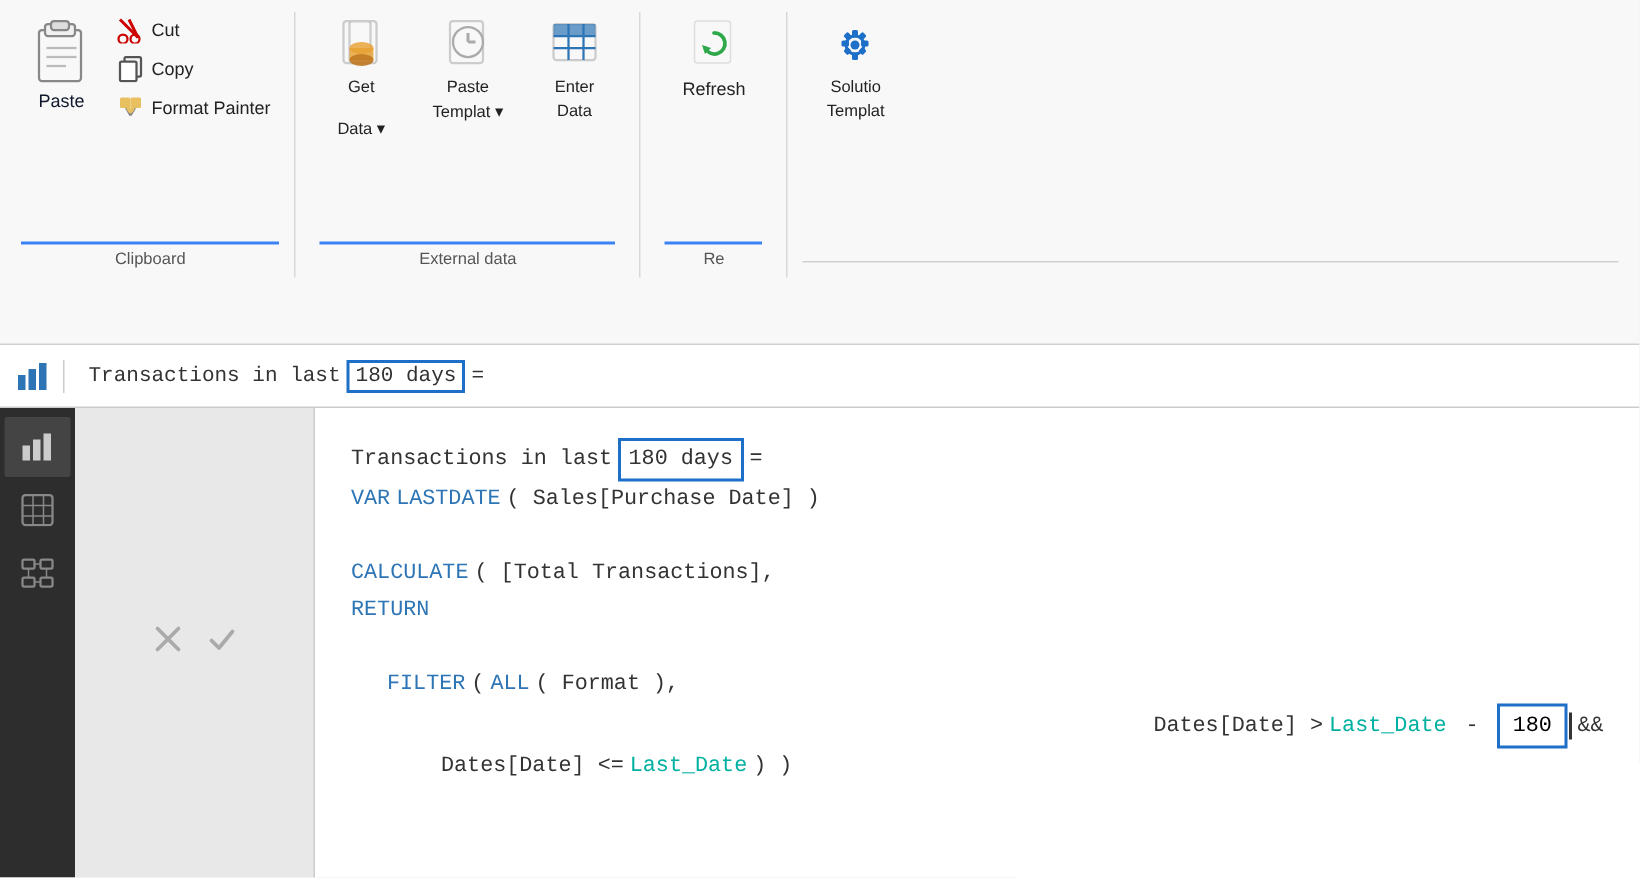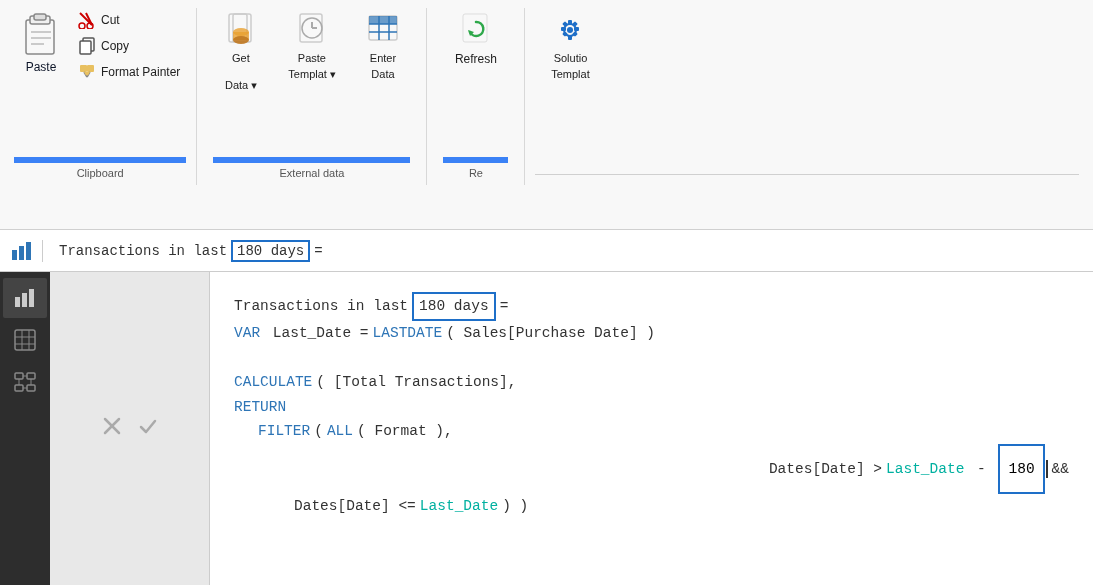--- a/index.html
+++ b/index.html
@@ -40,21 +40,21 @@
       align-items: flex-start;
       flex: 1;
       gap: 4px;
     }
 
     .ribbon-group-label {
       text-align: center;
       font-size: 11px;
       color: #555;
       padding: 4px 0 6px 0;
-      border-top: 6px solid #3b82f6;
+      border-top: 2px solid #3b82f6;
       margin-top: 4px;
     }
 
     
     .btn-large {
       display: flex;
       flex-direction: column;
       align-items: center;
       justify-content: center;
       cursor: pointer;
@@ -471,49 +471,48 @@
   <div class="content-main">
 
     <div class="dax-line">
       <span class="dax-normal">Transactions in last</span>
       <span class="highlighted-box">180 days</span>
       <span class="dax-normal">=</span>
     </div>
 
     <div class="dax-line">
       <span class="dax-keyword">VAR</span>
-      <span class="dax-normal">&nbsp;Last_Date = </span>
       <span class="dax-function">LASTDATE</span>
       <span class="dax-normal">( Sales[Purchase Date] )</span>
     </div>
 
     <div class="dax-line">&nbsp;</div>
 
     <div class="dax-line">
       <span class="dax-function">CALCULATE</span>
       <span class="dax-normal">( [Total Transactions],</span>
     </div>
 
     <div class="dax-line">
       <span class="dax-keyword">RETURN</span>
     </div>
 
-    <div class="dax-line" style="padding-left:24px;">
+    <div class="dax-line" style="padding-left:24px;margin-top:25px;">
       <span class="dax-function">FILTER</span>
       <span class="dax-normal">( </span>
       <span class="dax-function">ALL</span>
       <span class="dax-normal">( Format ),</span>
     </div>
 
     <div class="dax-line" style="padding-left:60px;justify-content:flex-end;">
       <span class="dax-normal">Dates[Date] &gt; </span>
       <span class="dax-teal">Last_Date</span>
       <span class="dax-normal">&nbsp;-&nbsp;</span>
       <span class="caret-box">
-        <span style="border:2px solid #1e6fc8;padding:11px 8px;display:inline-block;">180</span>
+        <span style="border:2px solid #1e6fc8;padding:1px 8px;display:inline-block;">180</span>
         <span style="display:inline-block;width:2px;height:18px;background:#333;vertical-align:middle;margin-left:1px;"></span>
       </span>
       <span class="dax-normal">&amp;&amp;</span>
     </div>
 
     <div class="dax-line" style="padding-left:60px;">
       <span class="dax-normal">Dates[Date] &lt;= </span>
       <span class="dax-teal">Last_Date</span>
       <span class="dax-normal"> ) )</span>
     </div>

